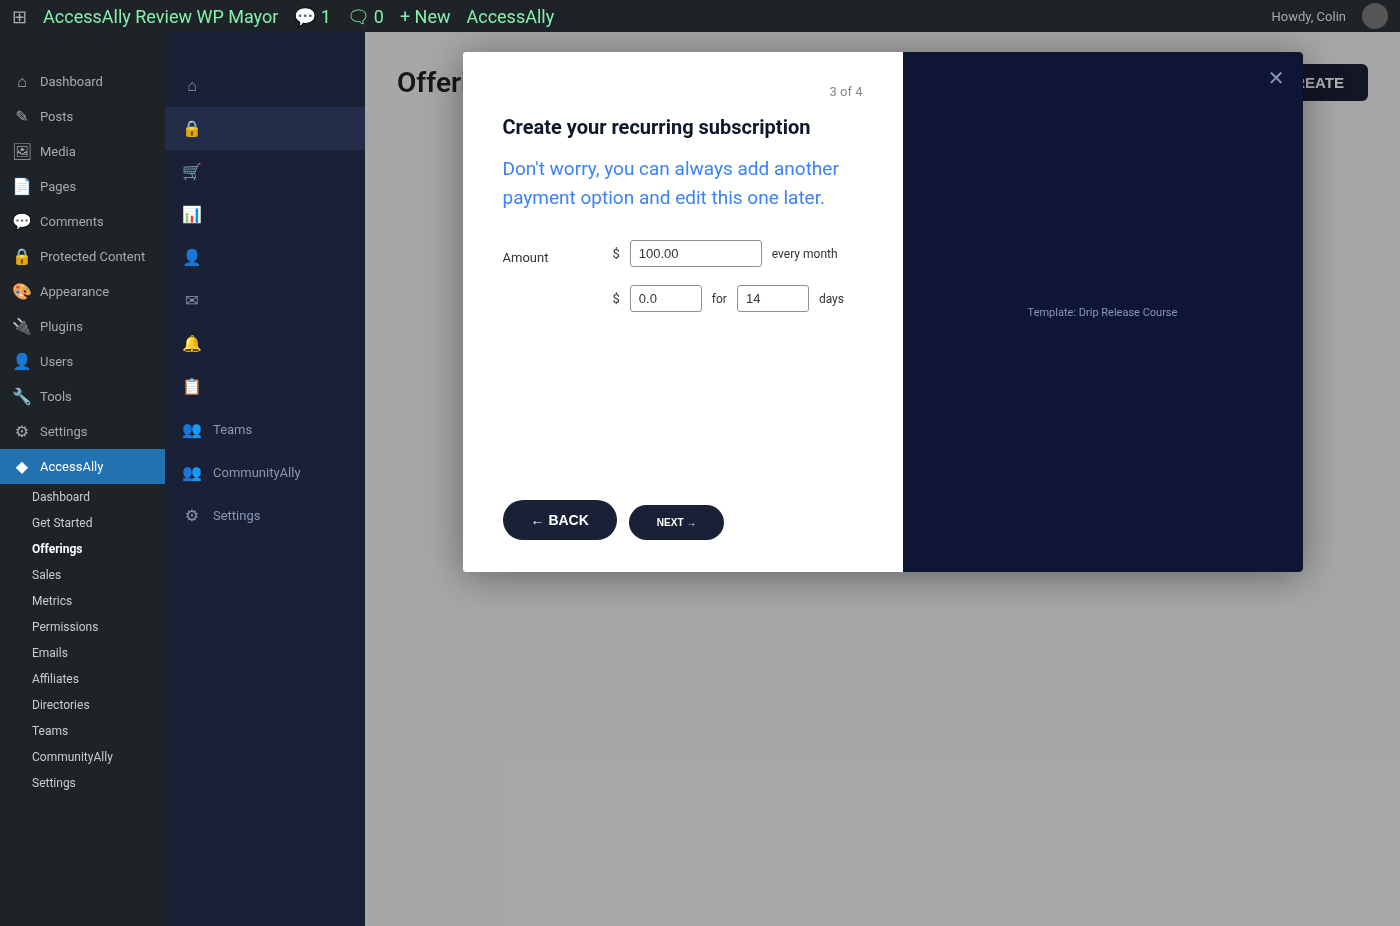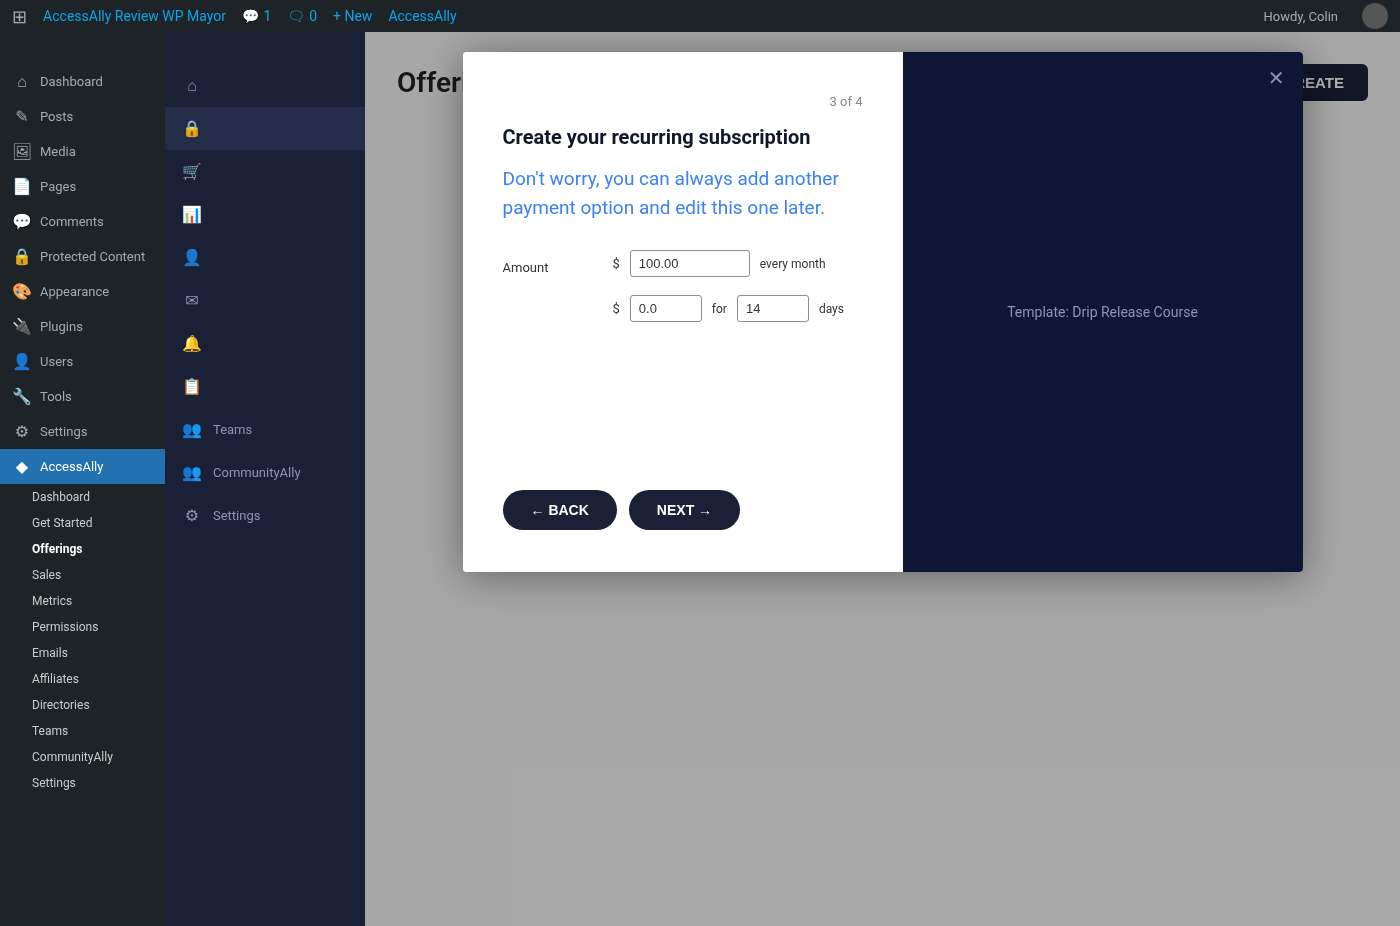--- a/index.html
+++ b/index.html
@@ -5,22 +5,22 @@
     * { box-sizing: border-box; margin: 0; padding: 0; }
     body { font-family: -apple-system, BlinkMacSystemFont, "Segoe UI", Roboto, sans-serif; font-size: 13px; background: #f0f0f1; display: flex; height: 926px; overflow: hidden; }
 
     
     .admin-bar {
       position: fixed; top: 0; left: 0; right: 0; height: 32px;
       background: #1d2327; display: flex; align-items: center;
       padding: 0 12px; gap: 16px; z-index: 9999; color: #a7aaad;
     }
     .admin-bar-logo { color: #a7aaad; font-size: 18px; }
-    .admin-bar-item { display: flex; align-items: center; gap: 4px; color: #0ea5e9; font-size: 14px; cursor: pointer; }
-    .admin-bar-right { margin-left: auto; display: flex; align-items: center; gap: 24px; color: #a7aaad; }
+    .admin-bar-item { display: flex; align-items: center; gap: 4px; color: #86efac; font-size: 18px; cursor: pointer; }
+    .admin-bar-right { margin-left: auto; display: flex; align-items: center; gap: 16px; color: #a7aaad; }
     .admin-bar-avatar { width: 26px; height: 26px; background: #555; border-radius: 50%; }
 
     
     .sidebar {
       width: 165px; background: #1d2327; padding-top: 32px;
       display: flex; flex-direction: column; flex-shrink: 0; height: 926px;
       overflow-y: auto;
     }
     .sidebar-item {
       display: flex; align-items: center; gap: 8px;
@@ -68,42 +68,42 @@
       padding-top: 20px;
     }
 
     
     .modal {
       display: flex; width: 840px; height: 520px;
       border-radius: 4px; overflow: hidden; box-shadow: 0 4px 40px rgba(0,0,0,0.4);
       background: #fff;
     }
     .modal-left {
-      flex: 1; background: #fff; padding: 42px 40px;
+      flex: 1; background: #fff; padding: 32px 40px;
       display: flex; flex-direction: column;
     }
     .modal-right {
       width: 400px; background: #0f1535;
       display: flex; align-items: center; justify-content: center;
       position: relative; flex-shrink: 0;
     }
     .modal-close {
       position: absolute; top: 14px; right: 18px;
       color: #8a96b3; font-size: 20px; cursor: pointer; background: none; border: none;
     }
     .modal-step { text-align: right; color: #888; font-size: 13px; margin-bottom: 16px; }
     .modal-title { font-size: 20px; font-weight: 700; color: #0f172a; margin-bottom: 10px; }
     .modal-subtitle { font-size: 19px; color: #3b82f6; margin-bottom: 28px; line-height: 1.5; margin-top: 6px; }
 
     .form-row { display: flex; align-items: center; gap: 10px; margin-bottom: 18px; }
     .form-label { font-size: 13px; color: #333; width: 100px; flex-shrink: 0; margin-top: 8px; }
     .form-dollar { color: #333; font-size: 13px; }
     .form-input {
       border: 1px solid #8c8f94; border-radius: 3px;
-      padding: 5px 8px; font-size: 13px; width: 120px; color: #333;
+      padding: 5px 8px; font-size: 13px; width: 132px; color: #333;
     }
     .form-input-small {
       border: 1px solid #8c8f94; border-radius: 3px;
       padding: 5px 8px; font-size: 13px; width: 72px; color: #333;
     }
     .form-text { font-size: 12px; color: #333; }
     .checkbox-wrap {
       width: 22px; height: 22px; background: #1a2035;
       border-radius: 3px; display: flex; align-items: center; justify-content: center;
       cursor: pointer; flex-shrink: 0;
@@ -111,25 +111,25 @@
     .checkbox-wrap svg { color: #fff; }
 
     .modal-footer { margin-top: auto; display: flex; gap: 12px; align-items: flex-end; }
     .btn-back {
       background: #1a2035; color: #fff; border: none; border-radius: 24px;
       padding: 12px 28px; font-size: 14px; font-weight: 600; cursor: pointer;
       display: flex; align-items: center; gap: 6px;
     }
     .btn-next {
       background: #1a2035; color: #fff; border: none; border-radius: 24px;
-      padding: 12px 28px; font-size: 14px; font-weight: 600; cursor: pointer;
+      padding: 12px 28px; font-size: 10px; font-weight: 600; cursor: pointer;
       display: flex; align-items: center; gap: 6px;
     }
 
-    .template-label { color: #8a96b3; font-size: 14px; }
+    .template-label { color: #8a96b3; font-size: 11px; }
 
     
     ::-webkit-scrollbar { width: 6px; }
     ::-webkit-scrollbar-track { background: transparent; }
     ::-webkit-scrollbar-thumb { background: #444; border-radius: 3px; }
   </style>
 </head>
 <body>
 
 <div class="admin-bar">

